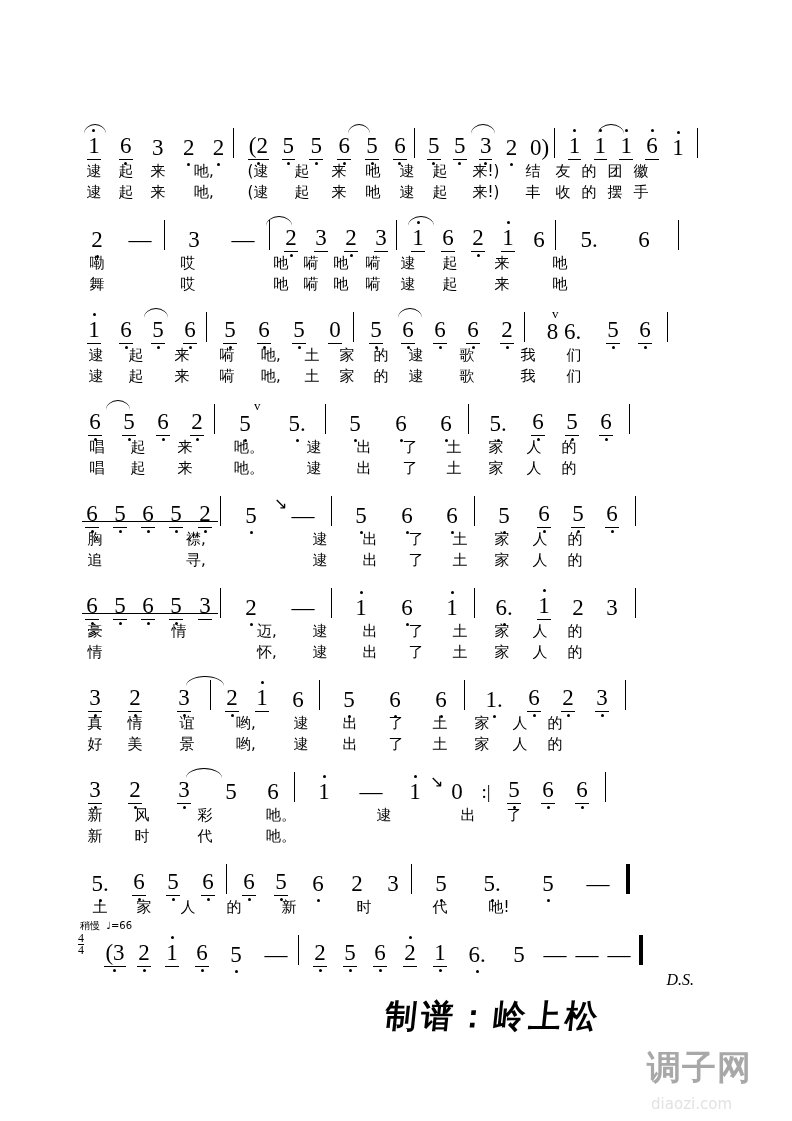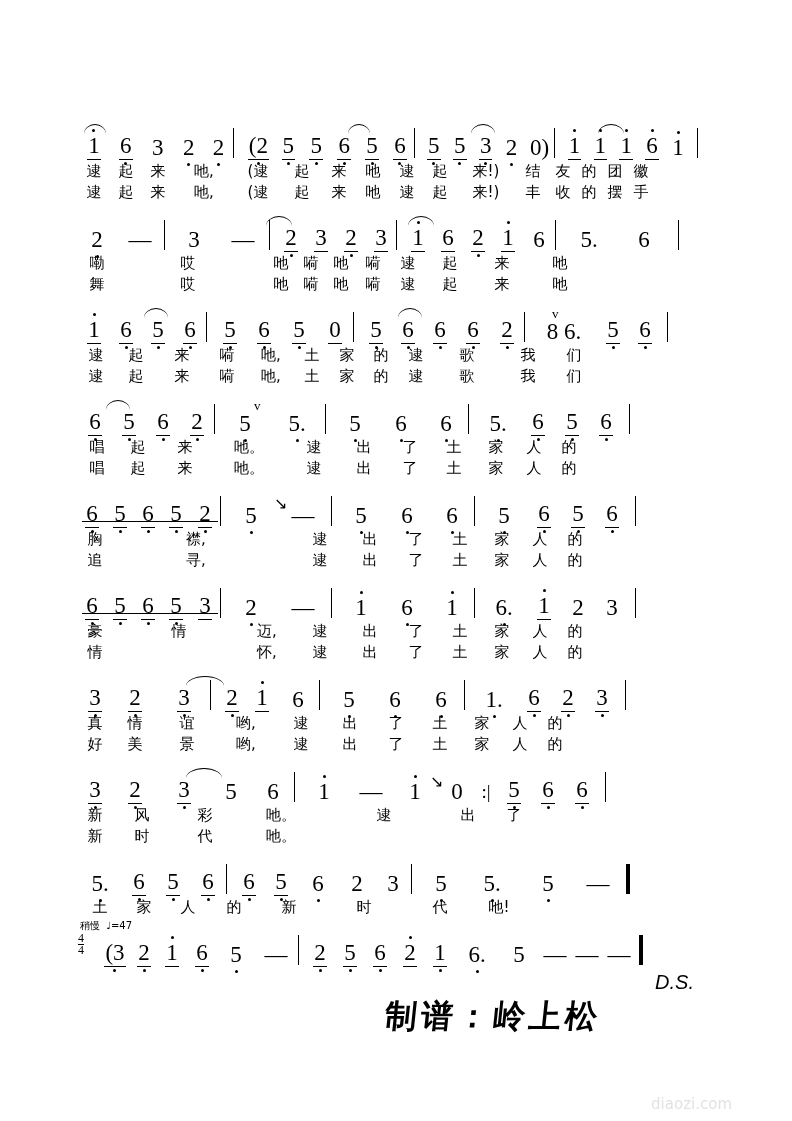--- a/index.html
+++ b/index.html
@@ -126,22 +126,22 @@
     font-size: 12px;
     line-height: 11px;
     text-align: center;
     font-family: "Liberation Serif", serif;
   }
   .meter span { display: block; }
   .meter .num { border-bottom: 1.2px solid #000; }
   .ds {
     position: absolute;
     font-style: italic;
-    font-size: 20px;
-    font-family: Liberation Sans, sans-serif;
+    font-size: 16px;
+    font-family: Liberation Serif, serif;
   }
   .signature {
     position: absolute;
     left: 385px;
     top: 995px;
     font-size: 32px;
     font-family: "DejaVu Sans", sans-serif;
     letter-spacing: 4px;
     font-weight: 600;
     transform: skewX(-6deg);
@@ -629,21 +629,21 @@
         <span class="cell lyr" style="width:62px">新</span>
         <span class="cell lyr" style="width:88px">时</span>
         <span class="cell lyr" style="width:64px">代</span>
         <span class="cell lyr" style="width:54px">吔!</span>
       </div>
     </div>
 
     <div class="system" style="position:relative;height:50px">
       <div class="tempo" style="left:2px;top:-8px">
         <span>稍慢</span>
-        <span style="margin-left:3px">♩=47</span>
+        <span style="margin-left:3px">♩=66</span>
       </div>
       <div class="meter" style="left:0px;top:6px">
         <span class="num">4</span>
           <span>4</span>
       </div>
       <div class="notes-row" style="padding-left:22px">
         <span class="cell" style="width:30px"><span class="note lo u1">(3</span></span>
         <span class="cell" style="width:28px"><span class="note lo u1">2</span></span>
         <span class="cell" style="width:28px"><span class="note hi u1">1</span></span>
         <span class="cell" style="width:32px"><span class="note lo u1">6</span></span>
@@ -662,14 +662,15 @@
         <span class="cell" style="width:32px"><span class="note">—</span></span>
         <span class="barend" style="margin-left:4px"></span>
       </div>
       <div class="ds" style="right:4px;top:44px">D.S.</div>
     </div>
 
   </div>
 
   <div class="signature">制谱：岭上松</div>
   <div class="wm-faint">diaozi.com</div>
+  <div class="wm-title">调子网</div>
 
 </div>
 
 </body></html>

